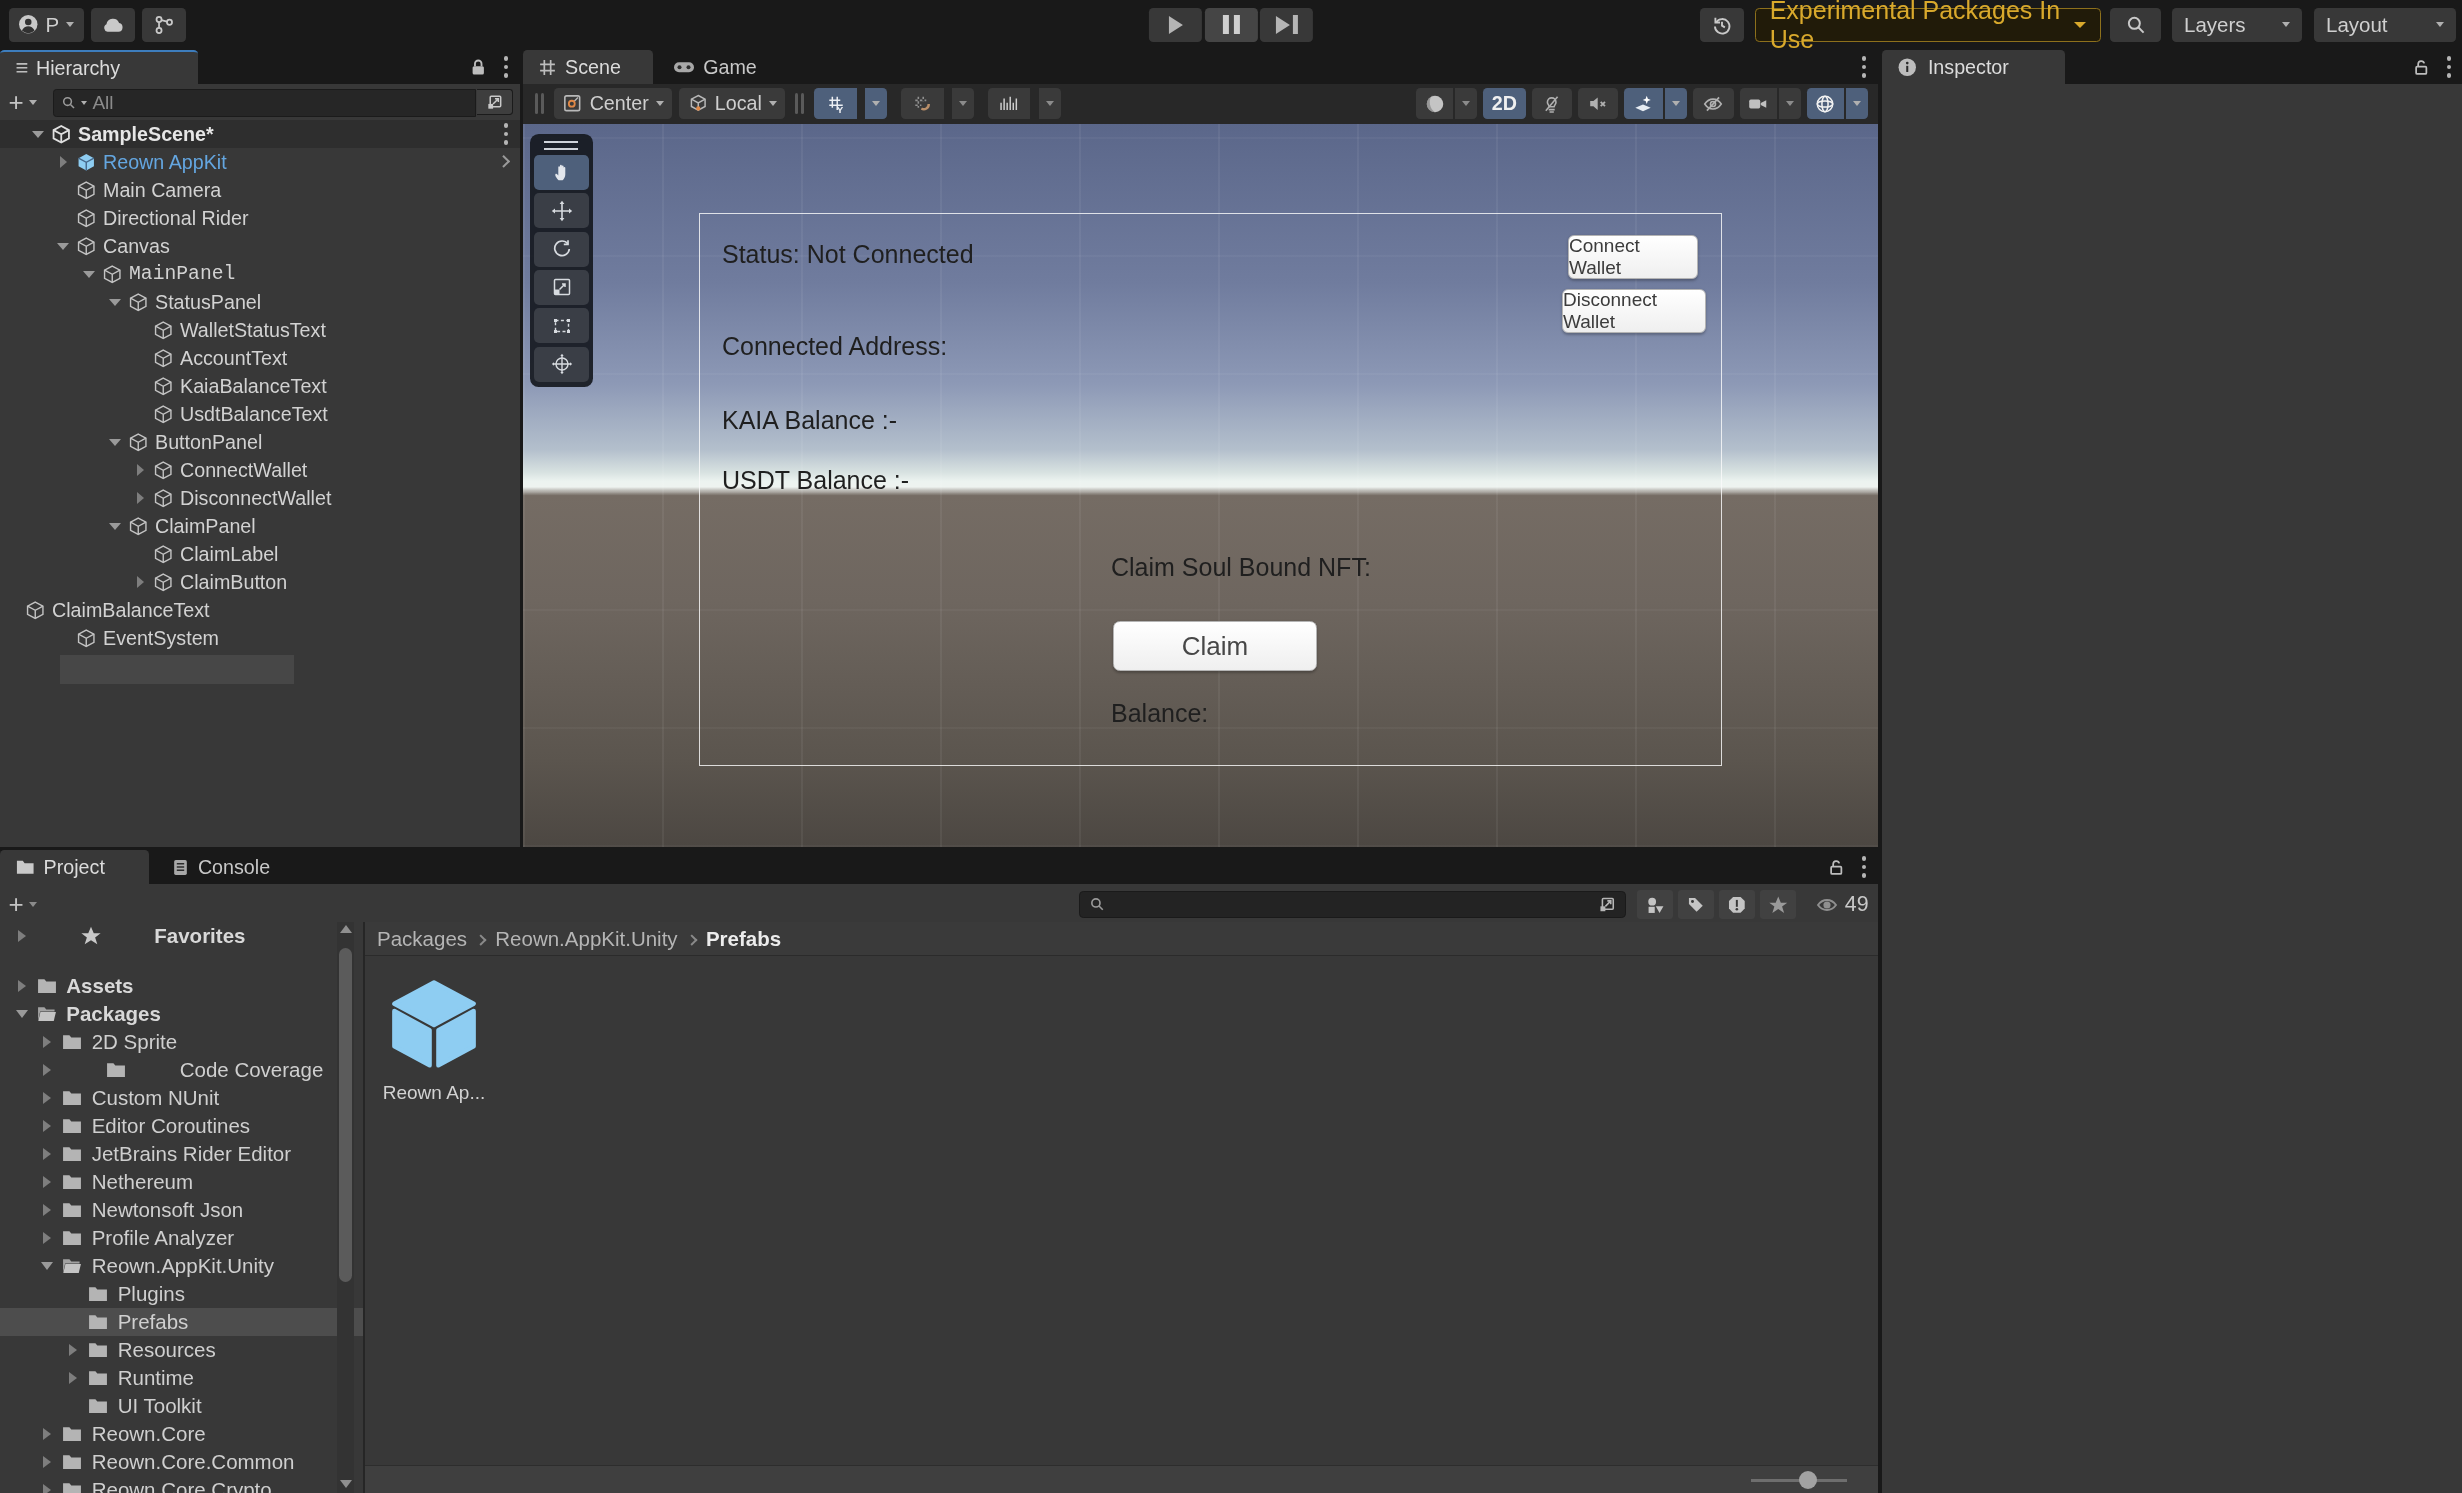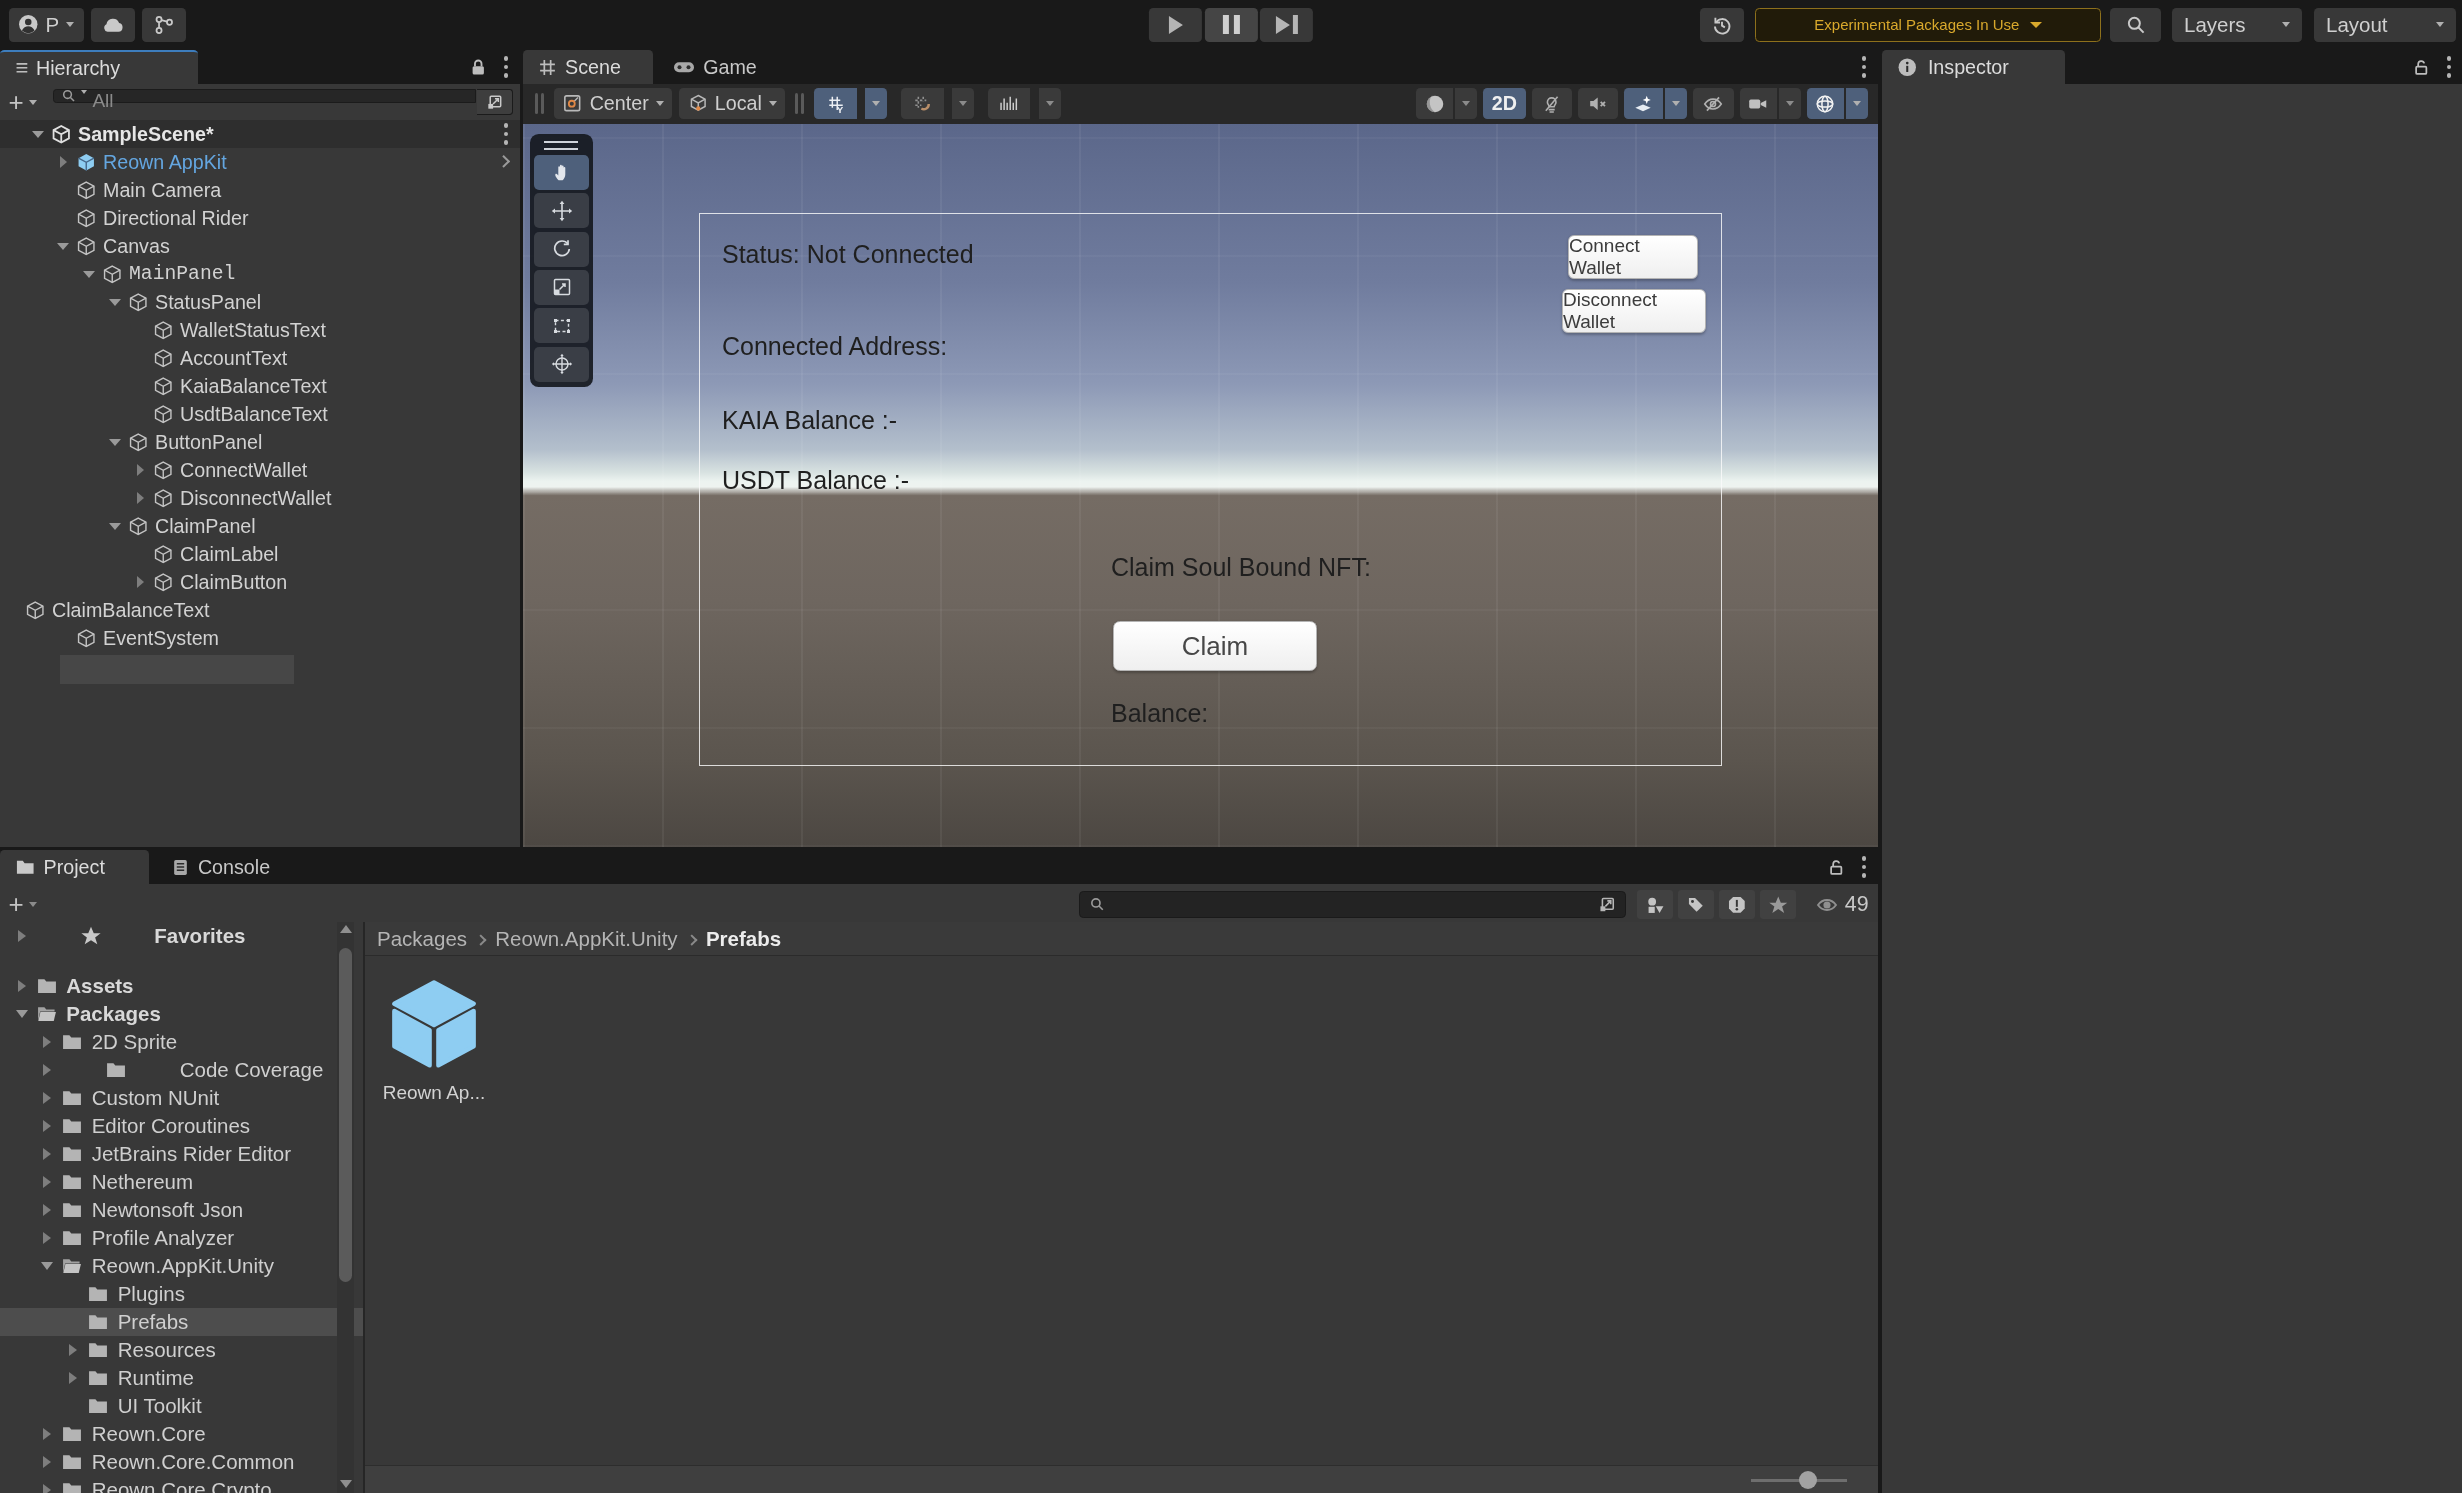--- a/index.html
+++ b/index.html
@@ -22,39 +22,39 @@
   
   #top-toolbar { left:0; top:0; width:2462px; height:50px; background:#191919; }
   .tbtn { position:absolute; top:7.7px; height:34px; background:#383838; border-radius:4.3px;
           display:flex; align-items:center; justify-content:center; gap:6.8px; color:#cfcfcf; font-size:20.5px; }
   #play-group { position:absolute; left:50%; top:7.7px; transform:translateX(-50%); display:flex; gap:2.6px; }
   .pbtn { width:53px; height:34px; background:#383838; border-radius:4.3px; display:flex; align-items:center; justify-content:center; }
   .pbtn.lighter { background:#454545; }
   .play-tri { width:0;height:0;border-top:9.4px solid transparent;border-bottom:9.4px solid transparent;border-left:14.5px solid #b5b5b5; }
   .pause-bars { display:flex; gap:5.1px; } .pause-bars i { width:6px; height:19px; background:#cfcfcf; }
   .step-bar { width:4.3px; height:19px; background:#b5b5b5; margin-left:3.4px; }
-  #experimental-pill { border:1.7px solid #8d701c; background:#211b09; color:#d9a92c; font-size:15px;
+  #experimental-pill { border:1.7px solid #8d701c; background:#211b09; color:#d9a92c; font-size:25px;
           padding:0 13.7px; gap:10.3px; }
   #experimental-pill .caret { border-top-color:#d9a92c; }
   .ddbtn { padding:0 12px; justify-content:space-between !important; }
 
   
   .tabbar { position:absolute; left:0; top:0; right:0; height:34px; background:#191919; display:flex; }
   .tab { height:34px; display:flex; align-items:center; gap:7.7px; padding:0 15.4px; font-size:19.7px; color:#c8c8c8;
          border-radius:4.3px 4.3px 0 0; }
   .tab.active { background:#383838; color:#dcdcdc; }
   .tab.focused { border-top:2.6px solid #3d7dbd; }
   .tabbar .right-icons { position:absolute; right:8.6px; top:0; height:34px; display:flex; align-items:center; gap:12px; }
 
   
   #hierarchy-panel { left:0; top:50px; width:520px; height:797px; }
   #hierarchy-toolbar { position:absolute; left:0; top:34px; right:0; height:36px; background:#383838; display:flex; align-items:center; }
   .plus-btn { font-size:26px; color:#c4c4c4; margin-left:8.6px; line-height:1; }
-  #hierarchy-search { position:absolute; left:53px; top:5.1px; height:14px; right:44px; background:#262626;
-        border:0.9px solid #1b1b1b; border-radius:3.4px 0 0 3.4px; display:flex; padding:0 6.8px; gap:5.1px; }
+  #hierarchy-search { position:absolute; left:53px; top:5.1px; height:28px; right:44px; background:#262626;
+        border:0.9px solid #1b1b1b; border-radius:3.4px 0 0 3.4px; display:flex; align-items:center; padding:0 6.8px; gap:5.1px; }
   #hierarchy-search .ph { color:#8b8b8b; font-size:19px; }
   .pick-btn { position:absolute; right:6.8px; top:5.1px; width:36px; height:26px; background:#3e3e3e;
         border:0.9px solid #1b1b1b; border-left:none; border-radius:0 3.4px 3.4px 0; display:flex; align-items:center; justify-content:center; }
   #hierarchy-tree { position:absolute; left:0; top:70px; right:0; bottom:0; overflow:hidden; }
   .h-row { height:28px; display:flex; align-items:center; font-size:19.7px; color:#d2d2d2; position:relative; }
   .h-row.scene-header { background:#2e2e2e; font-weight:bold; color:#e6e6e6; }
   .h-row .arrow-slot { width:24px; display:flex; justify-content:center; flex:none; }
   .h-row .arrow-exp { width:0;height:0;border-left:6px solid transparent;border-right:6px solid transparent;border-top:7.7px solid #9a9a9a; }
   .h-row .arrow-col { width:0;height:0;border-top:6px solid transparent;border-bottom:6px solid transparent;border-left:7.7px solid #7e7e7e; }
   .h-row .row-icon { width:22px; height:22px; margin-right:6px; flex:none; display:flex; align-items:center; justify-content:center; }

